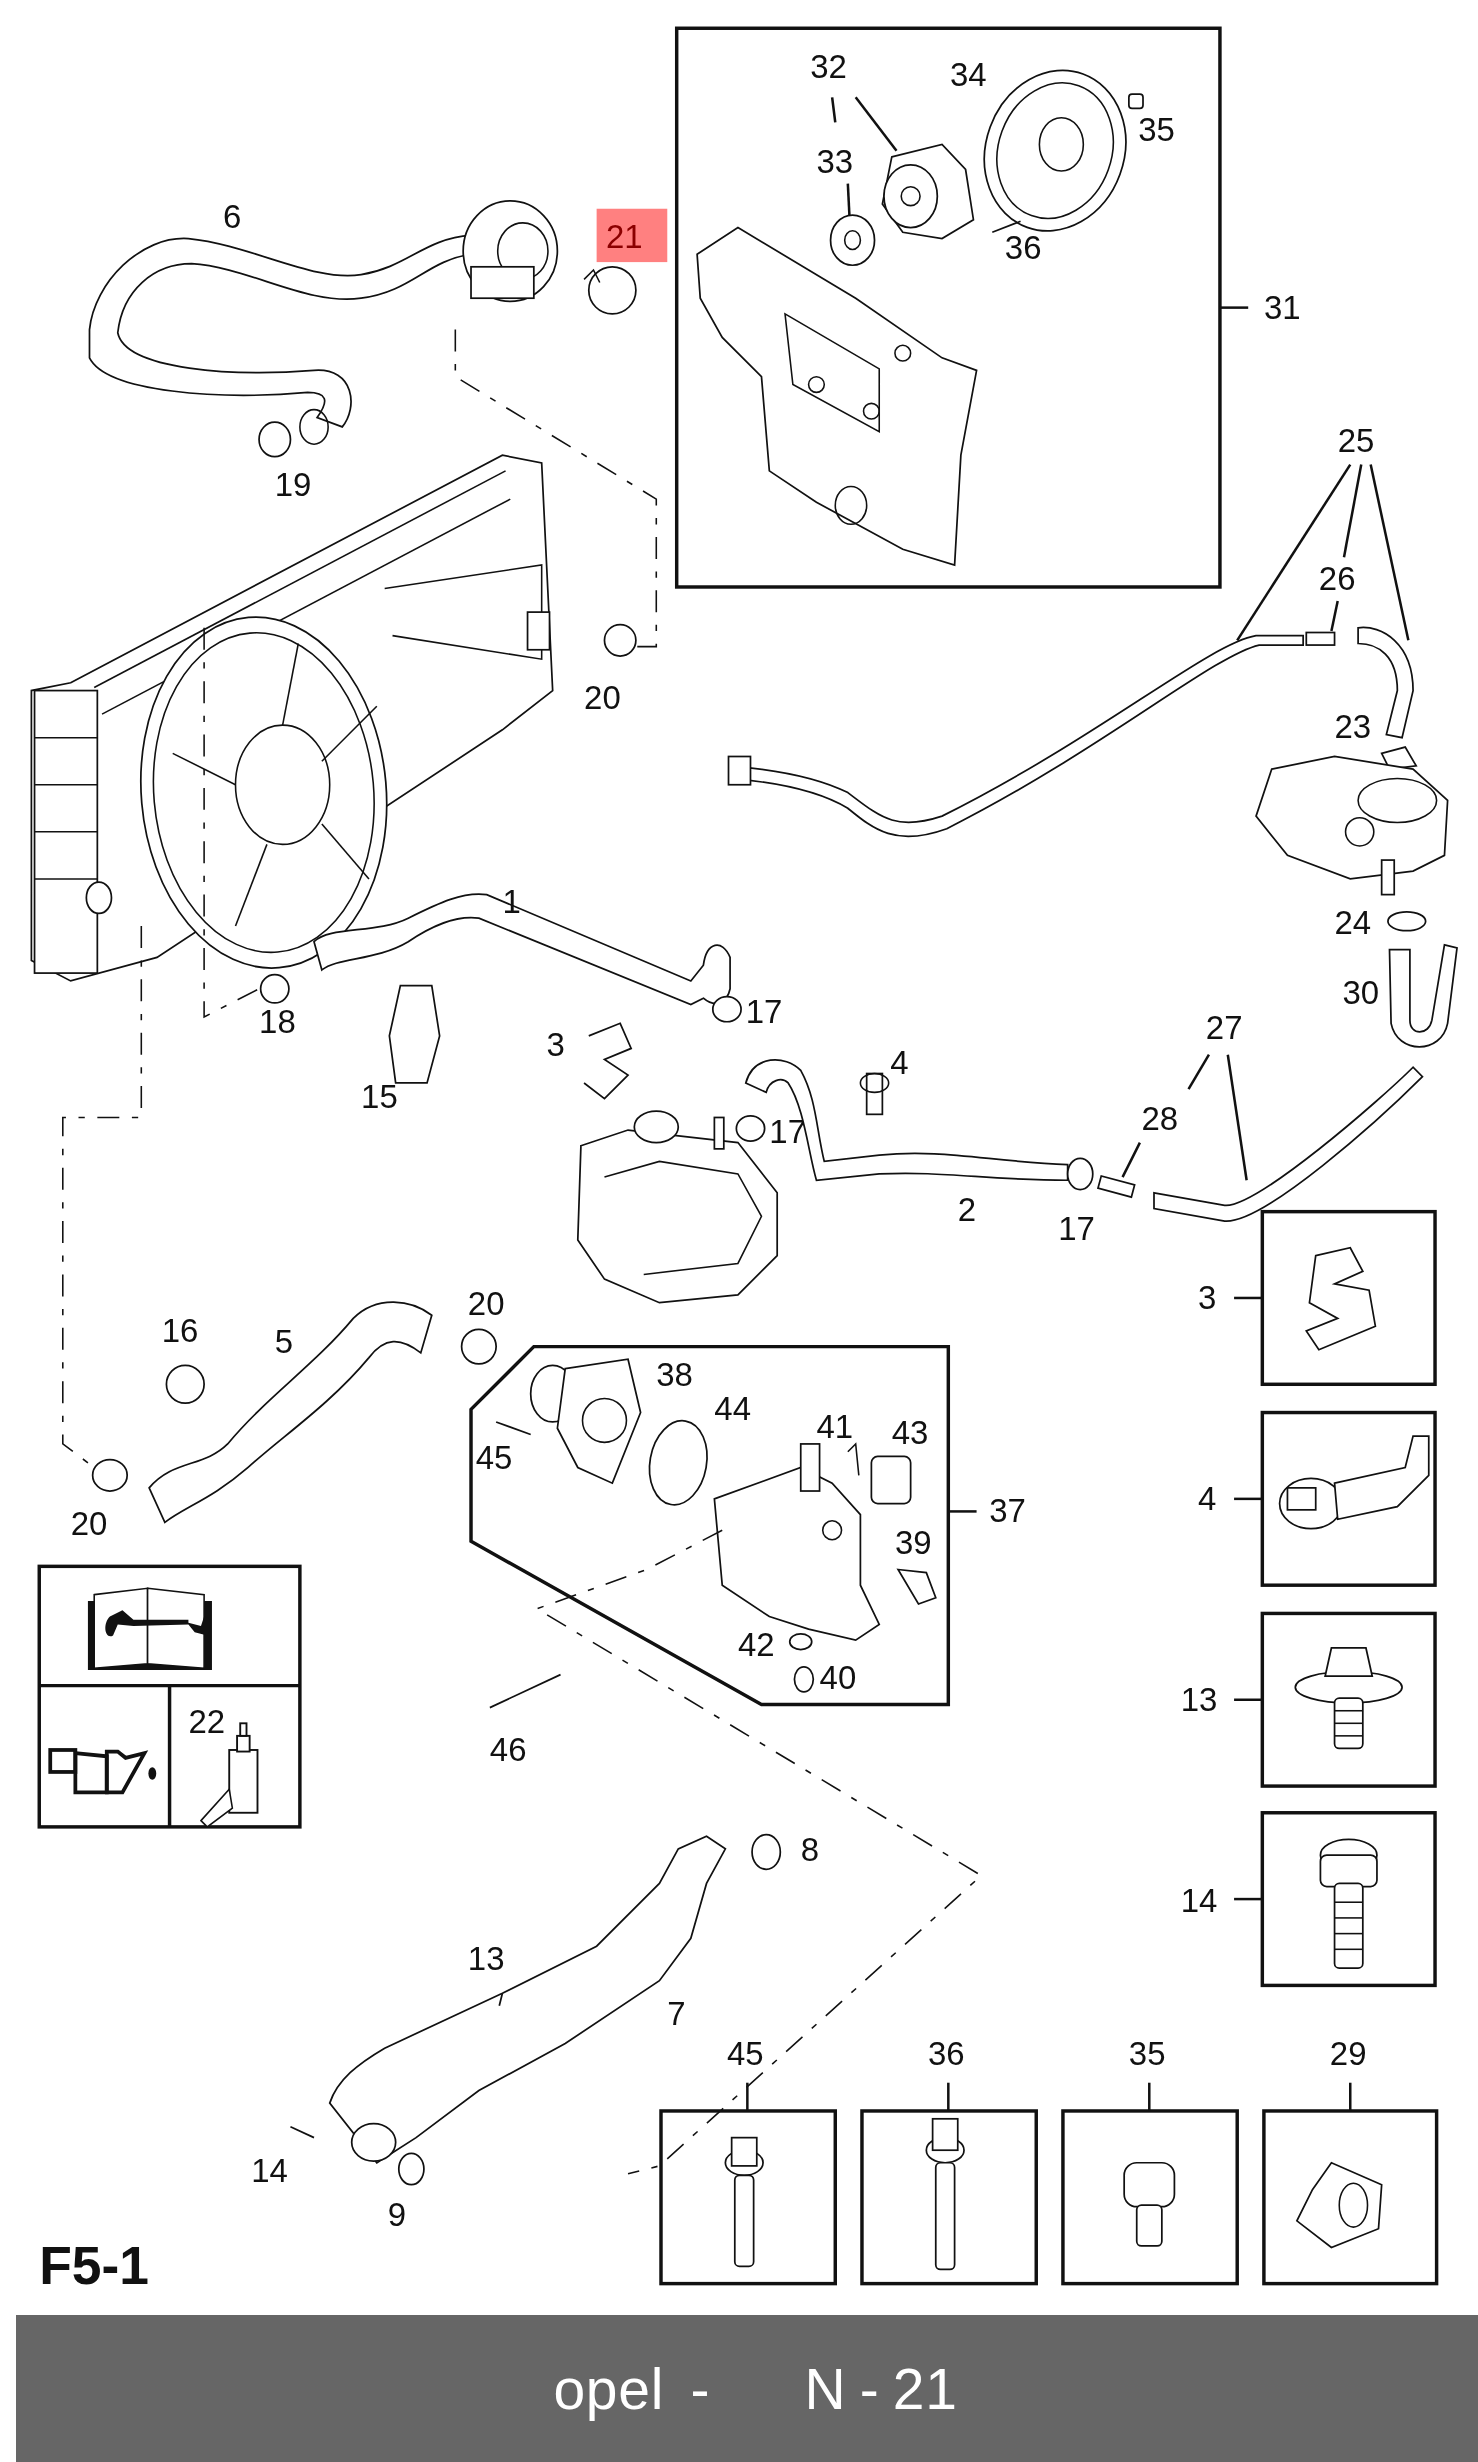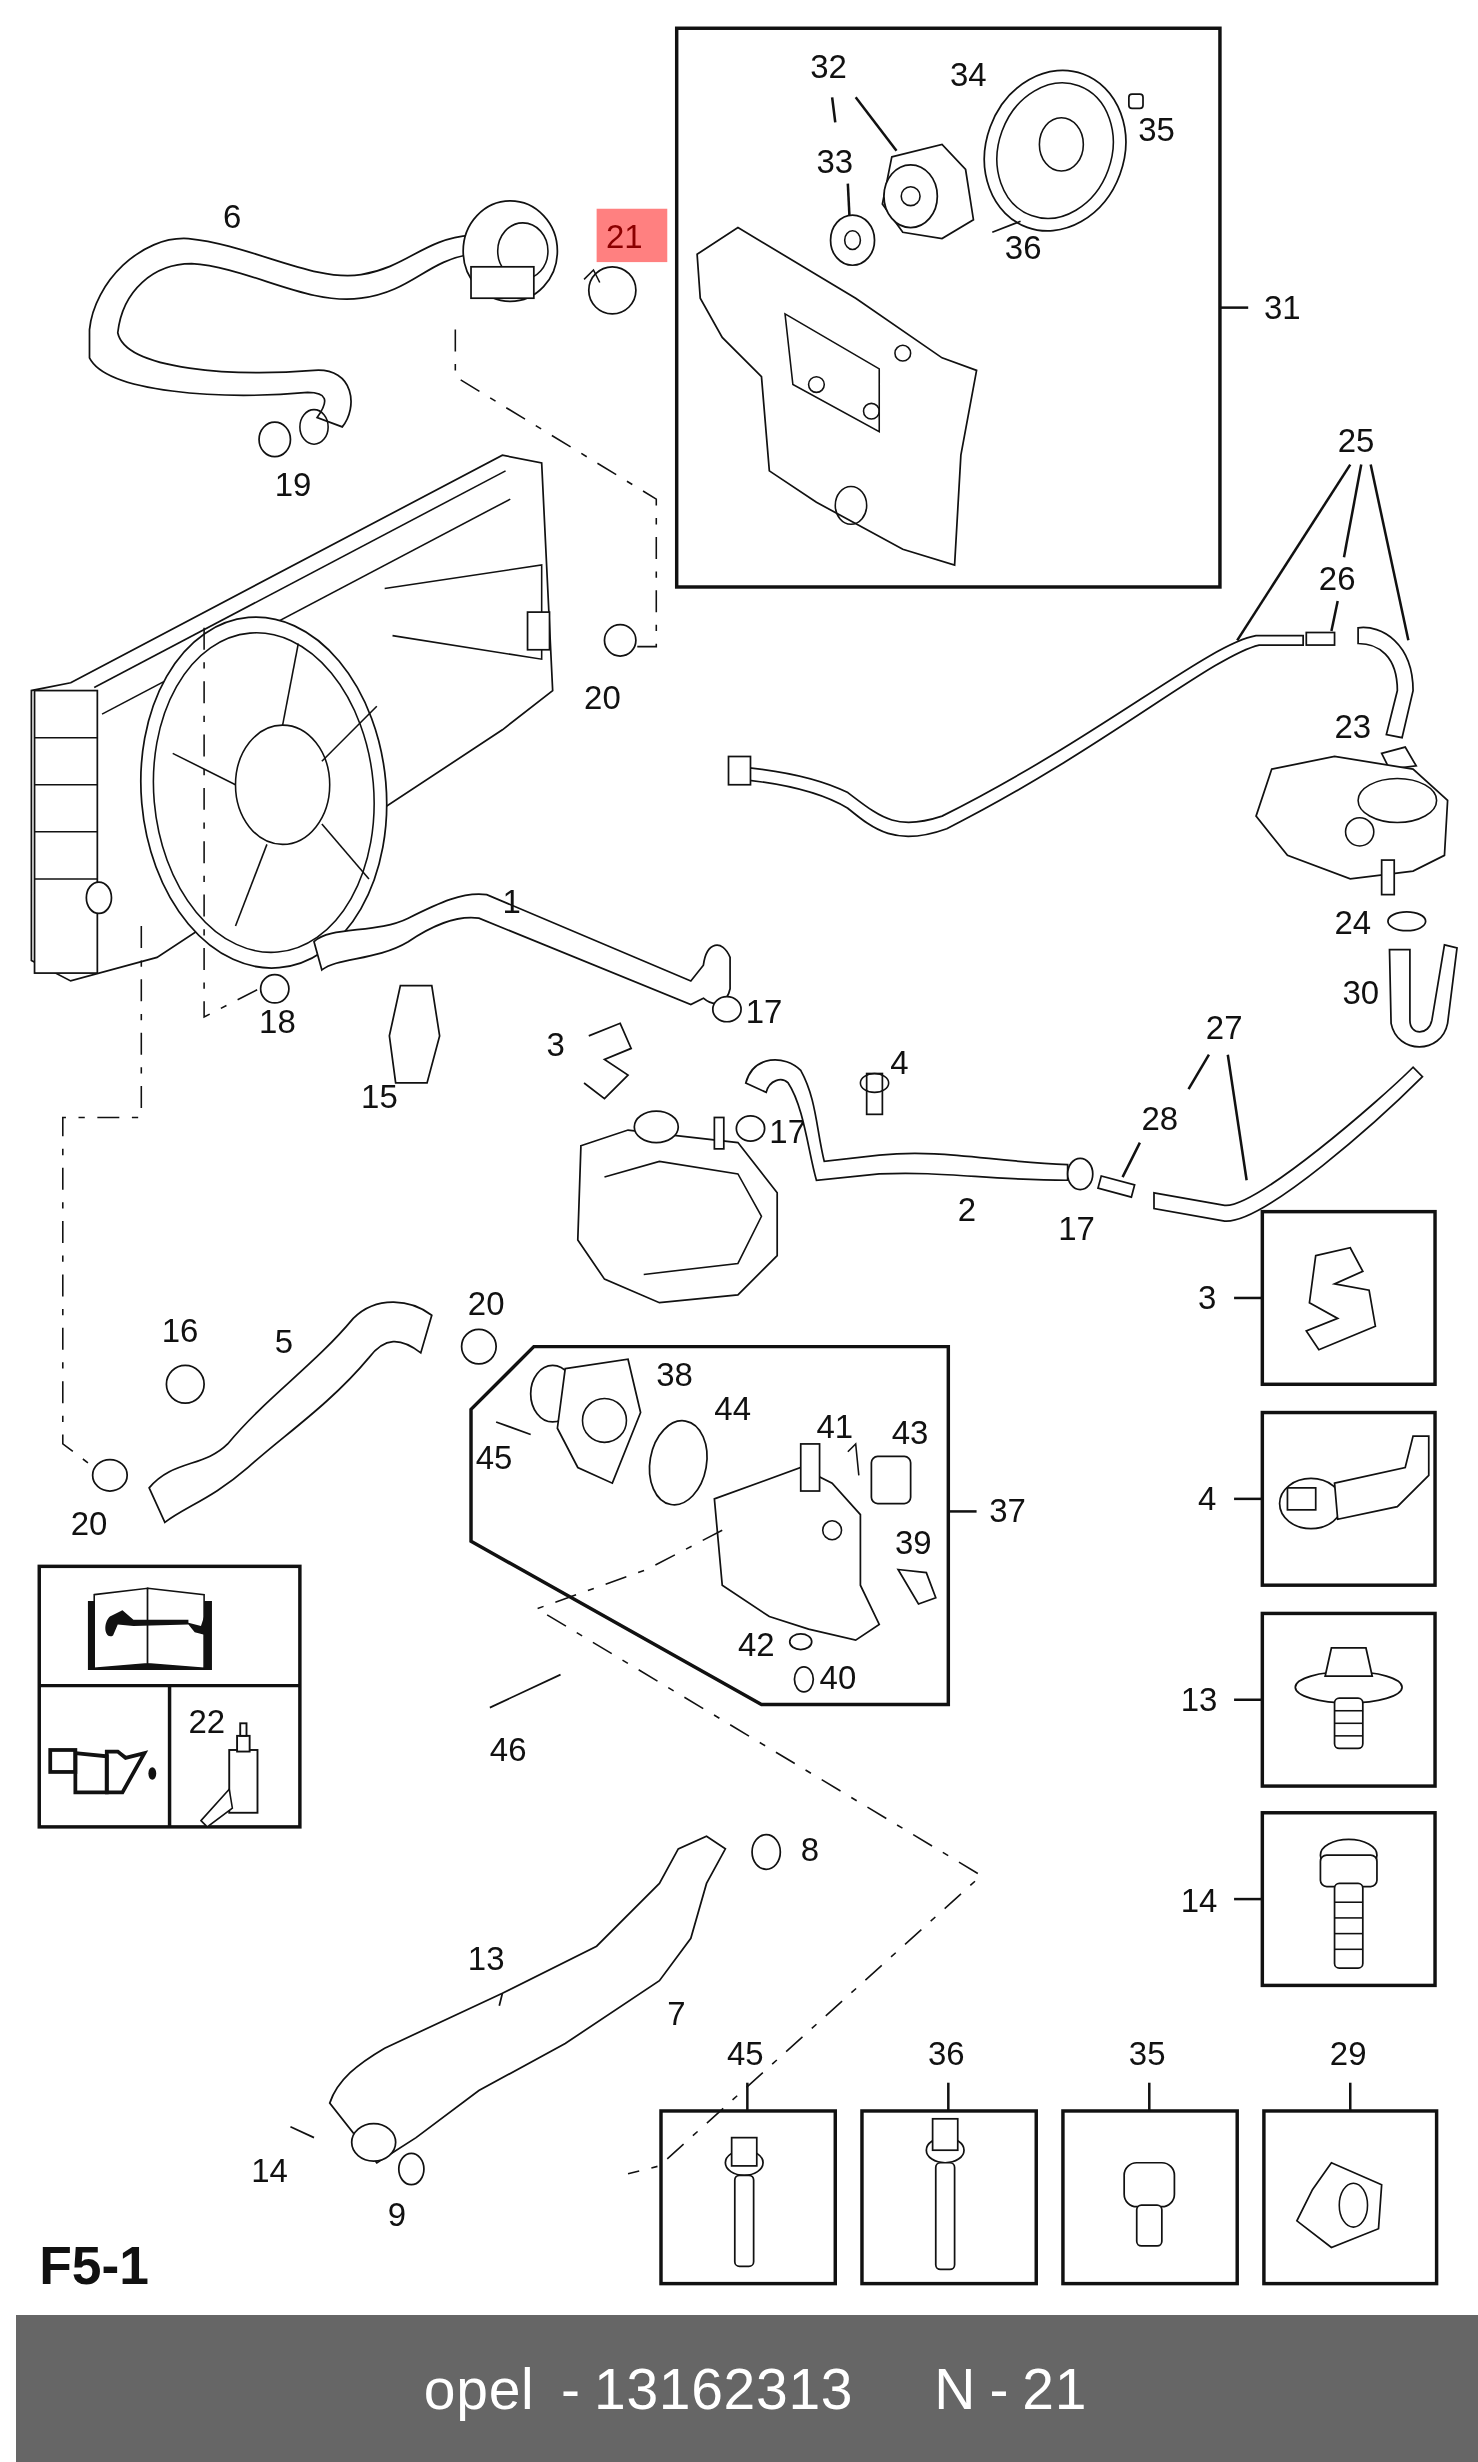--- a/index.html
+++ b/index.html
@@ -345,19 +345,18 @@
     <path class="part" d="M836,1395 L848,1378 L880,1392 L878,1420 L848,1432 L826,1415 Z"></path>
     <ellipse class="thin" cx="862" cy="1405" rx="9" ry="14"></ellipse>
   </g>
 
   <text class="fig" x="25" y="1455">F5-1</text>
 </svg>
 
 <div id="footer">
   <span class="brand">opel</span>
   <span class="sep">-</span>
-  <span>13162313</span>
   <span class="gap"></span>
   <span>N</span>
   <span class="sep">-</span>
   <span>21</span>
 </div>
 
 
 </body></html>

